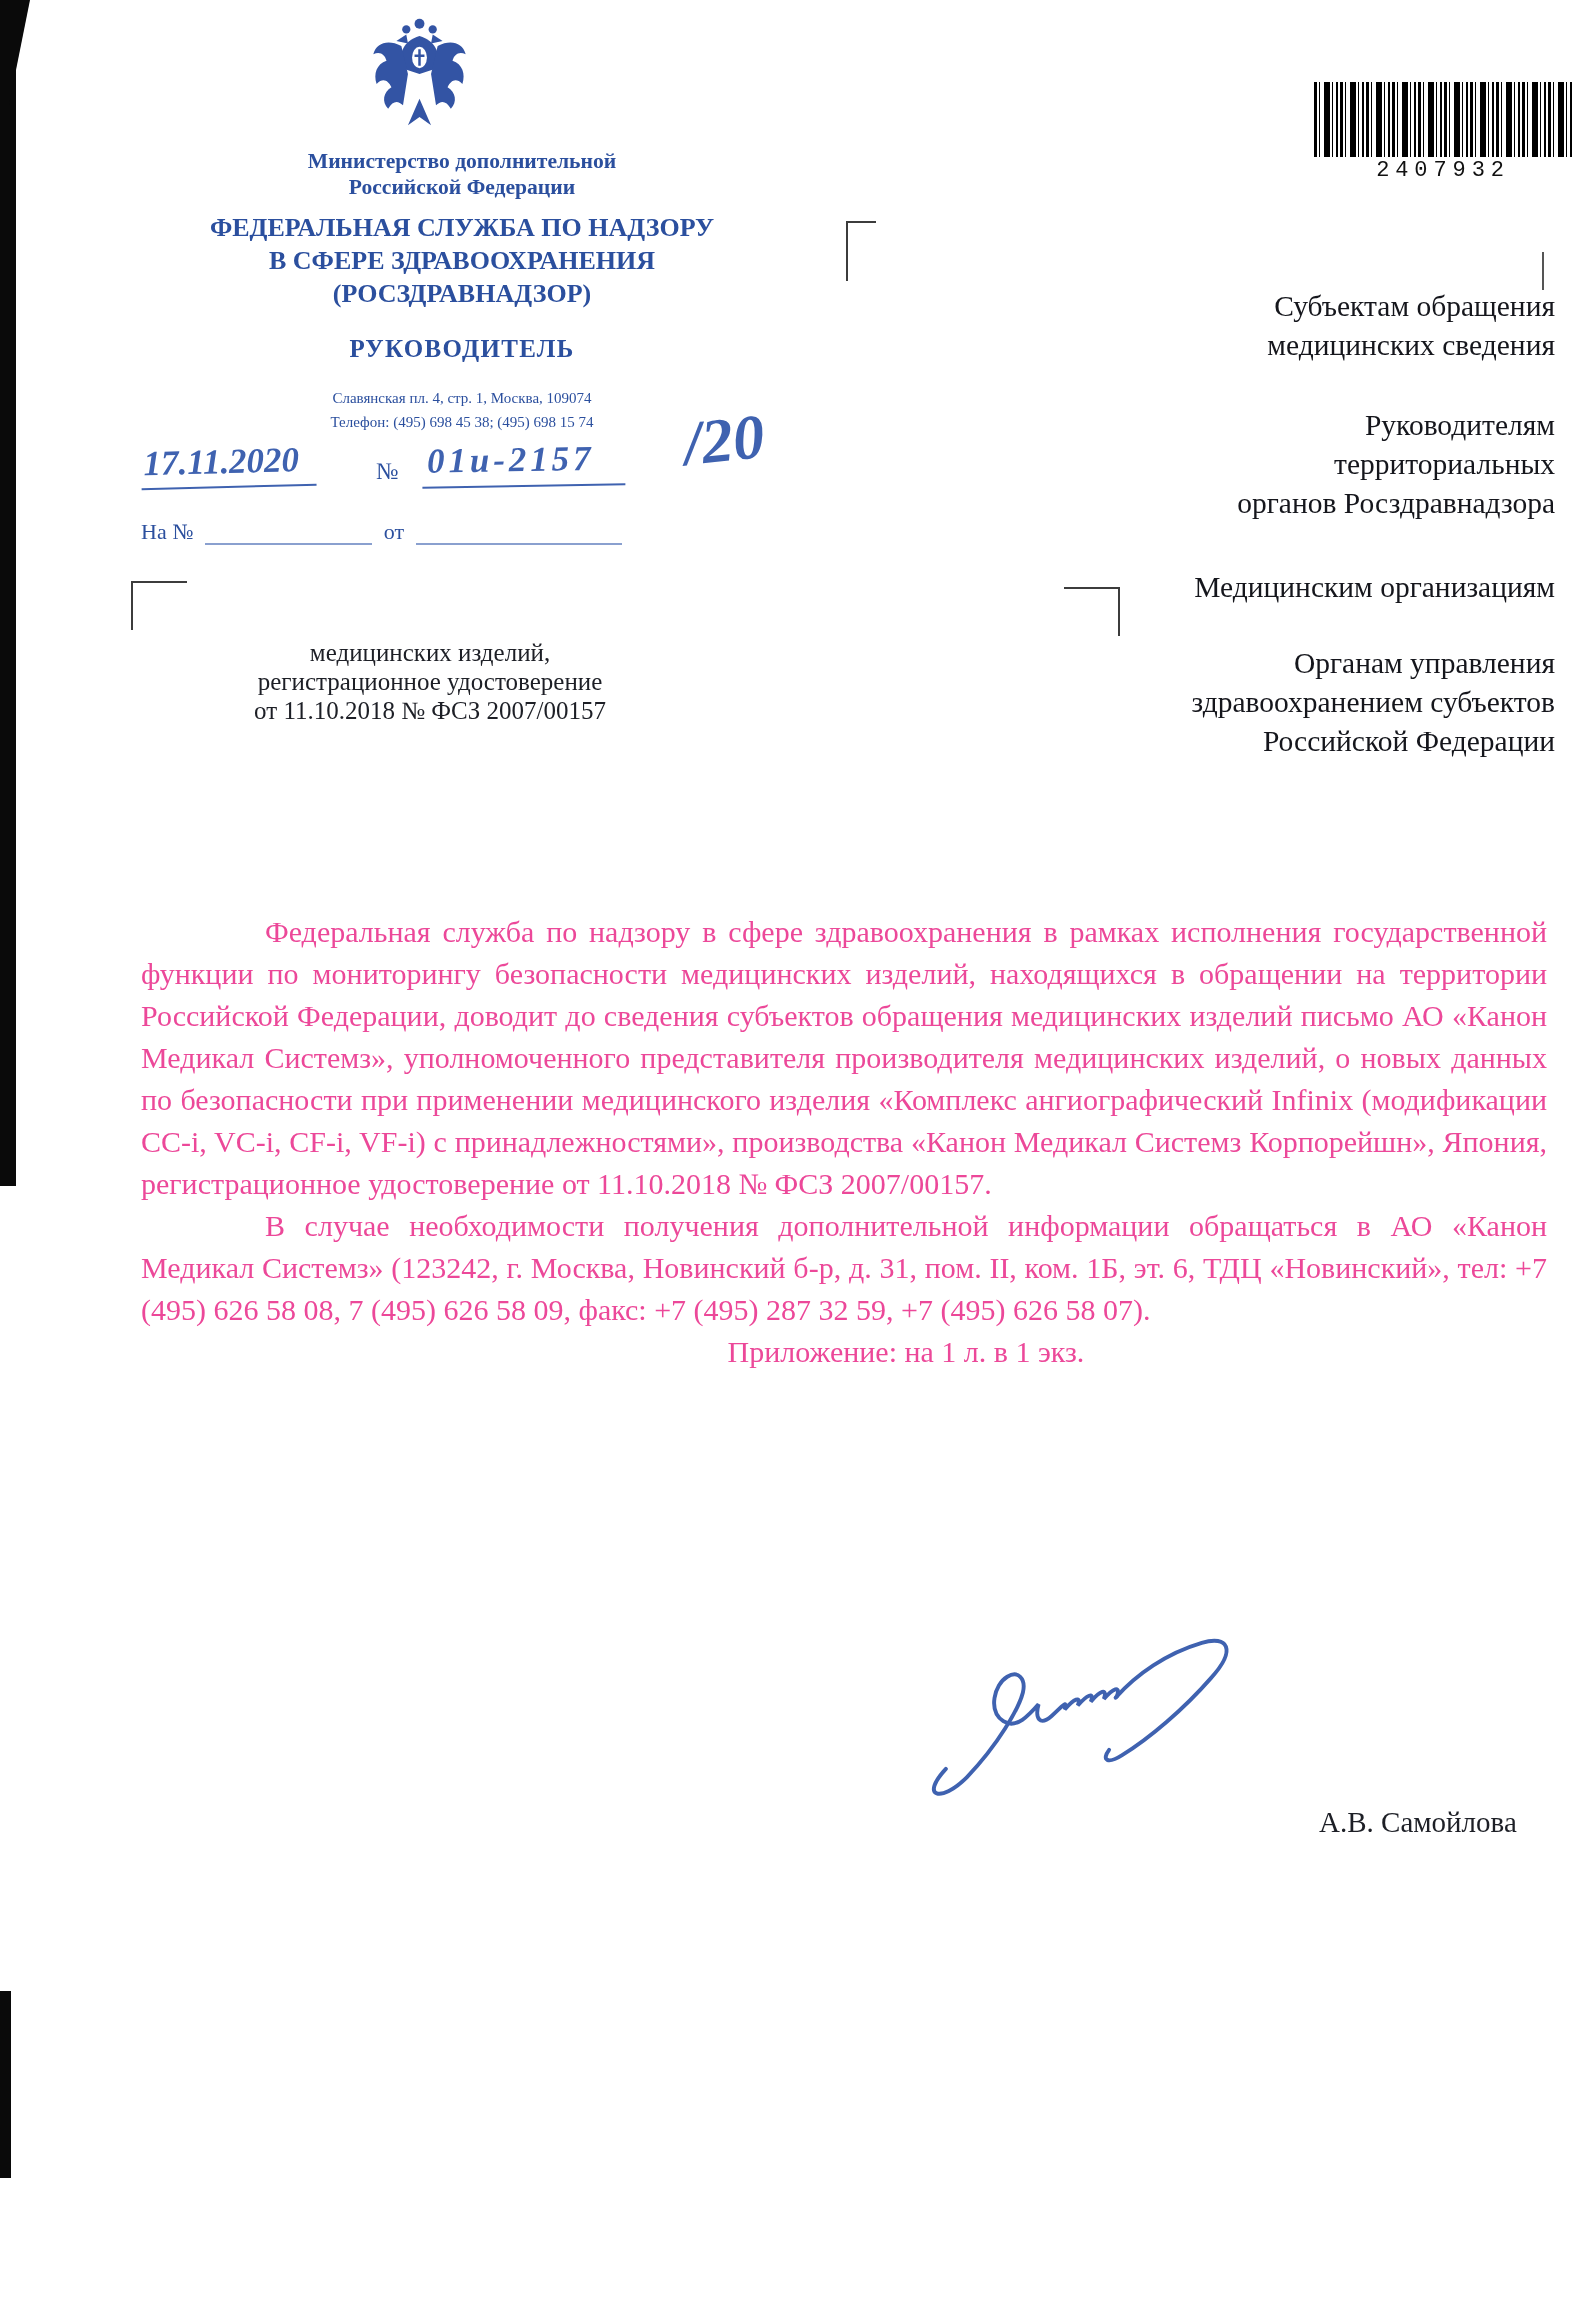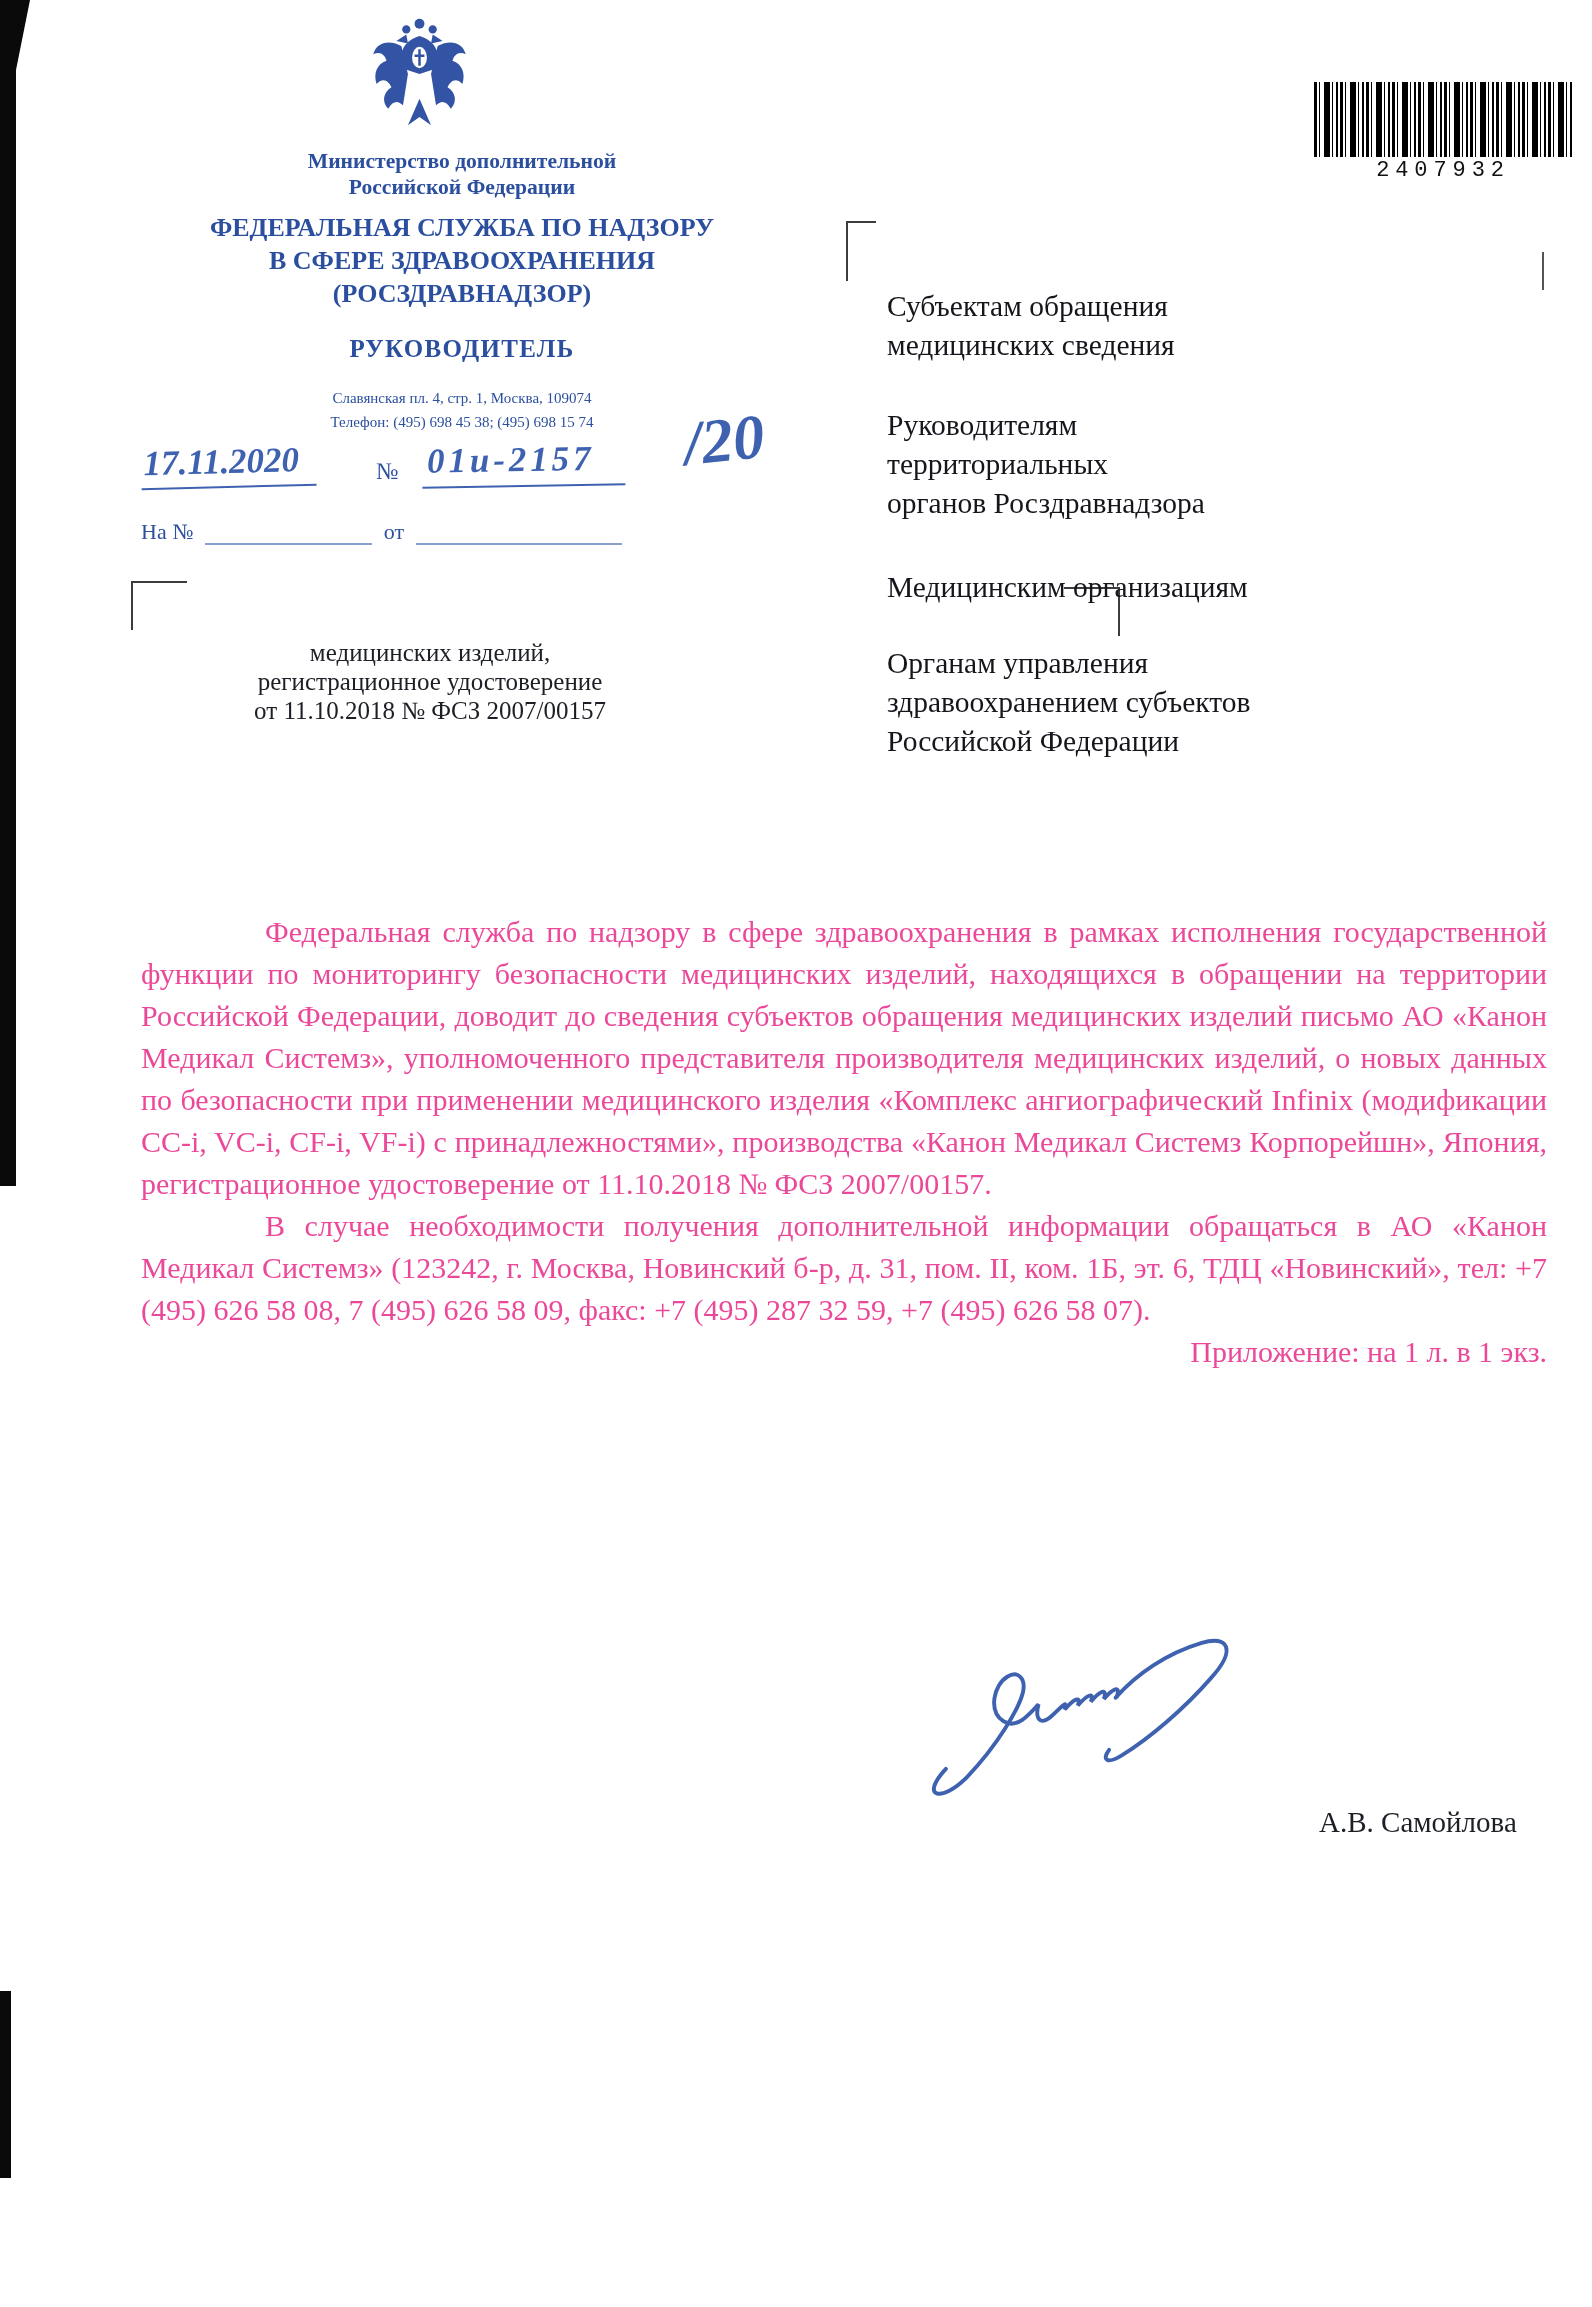--- a/index.html
+++ b/index.html
@@ -40,39 +40,39 @@
     border-left:2.6px solid #3c3c3c;border-top:2.6px solid #3c3c3c;}
   .corner-b{position:absolute;left:131px;top:581px;width:54px;height:47px;
     border-left:2.6px solid #3c3c3c;border-top:2.6px solid #3c3c3c;}
   .corner-c{position:absolute;left:1064px;top:587px;width:54px;height:47px;
     border-right:2.6px solid #3c3c3c;border-top:2.6px solid #3c3c3c;}
   .tick-right{position:absolute;left:1542px;top:252px;width:0;height:38px;border-left:2.6px solid #555;}
   
   .subject{position:absolute;left:134px;top:638px;width:592px;text-align:center;
     font-size:25px;line-height:29px;color:#1d1f26;}
   
-  .addressees{position:absolute;left:887px;top:287px;width:668px;text-align:left;
+  .addressees{position:absolute;left:887px;top:287px;width:668px;text-align:right;
     font-size:29.5px;line-height:39px;color:#15161c;}
   .addr-g1{margin-bottom:41px;}
   .addr-g2{margin-bottom:45px;}
   .addr-g3{margin-bottom:37px;}
   
   .barcode{position:absolute;left:1314px;top:82px;width:258px;text-align:center;}
   .bars{height:75px;
     background:repeating-linear-gradient(90deg,
       #000 0 3.3px,#fff 3.3px 5.2px,#000 5.2px 6.5px,#fff 6.5px 10.5px,
       #000 10.5px 15.7px,#fff 15.7px 17.7px,#000 17.7px 19px,#fff 19px 22px,
       #000 22px 24px,#fff 24px 26px);}
   .barcode-number{font-family:"Liberation Mono","DejaVu Sans Mono",monospace;
     font-size:22px;letter-spacing:5.9px;color:#111;margin-top:1.3px;}
   
   .body-text{position:absolute;left:141px;top:911px;width:1406px;
     font-size:30px;line-height:42px;text-align:justify;color:#ec4899;}
   .body-text p{margin:0;text-indent:124px;}
-  .attachment{margin-top:98px;text-align:right;}
+  .attachment{margin-top:98px;text-align:center;}
   
   .signature{position:absolute;left:906px;top:1635px;width:367px;height:173px;}
   .signature-name{position:absolute;left:1319px;top:1806px;font-size:29px;color:#1d1f26;white-space:nowrap;}
 </style>
 </head>
 <body>
 
 <div class="page">
 
   <div class="scan-bar-left"></div>

